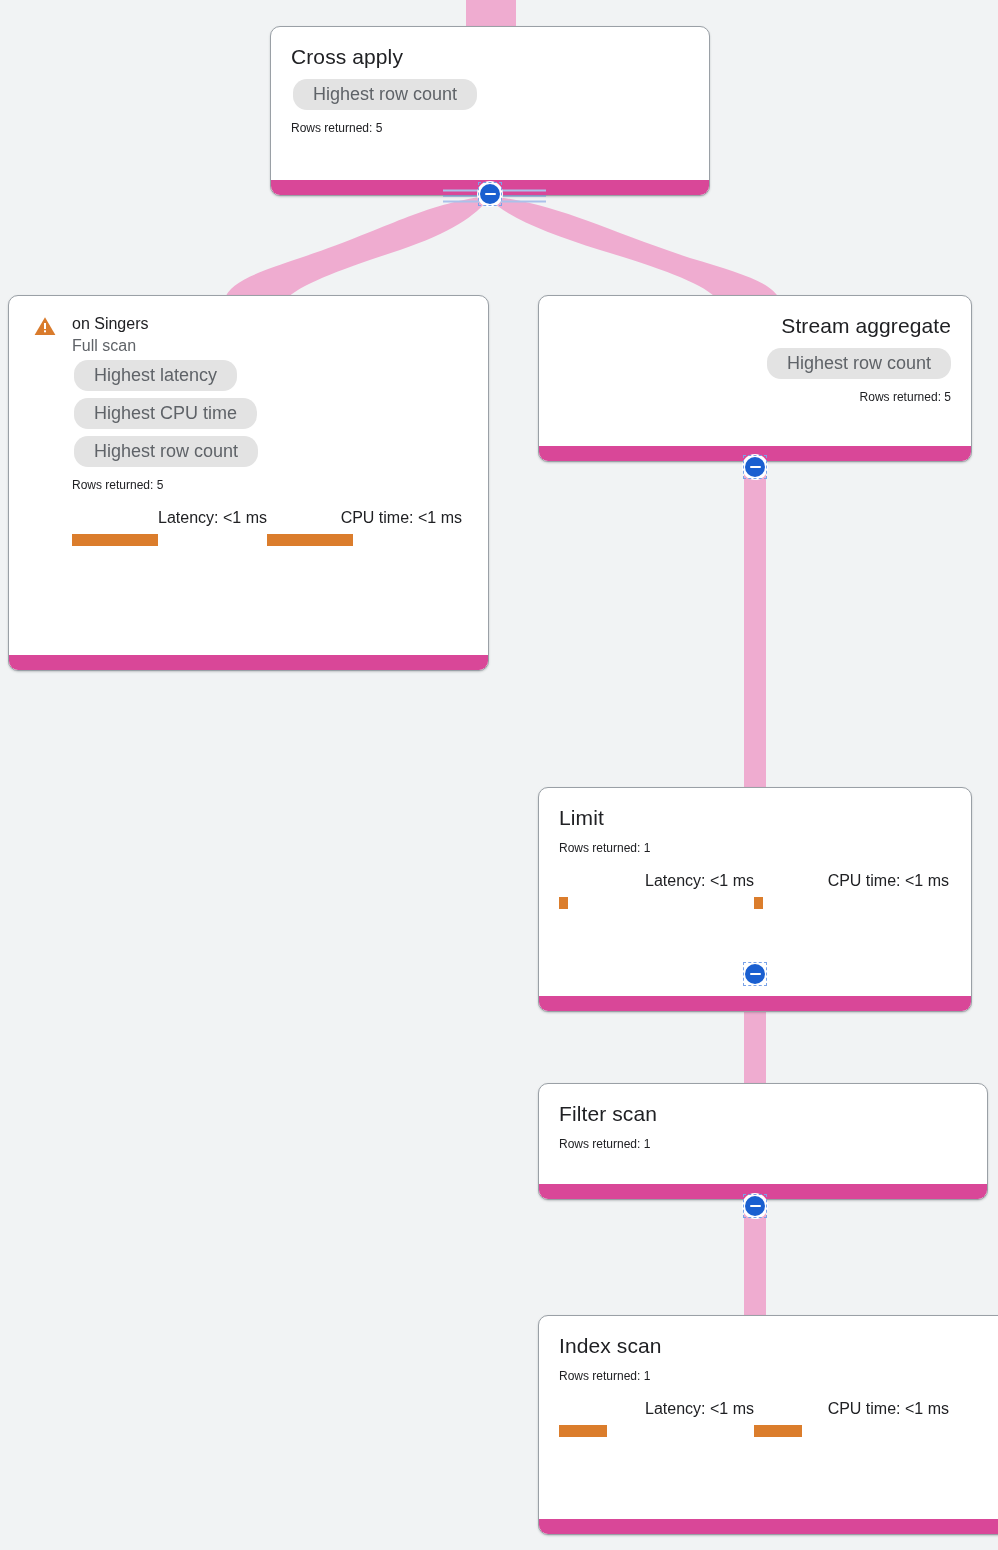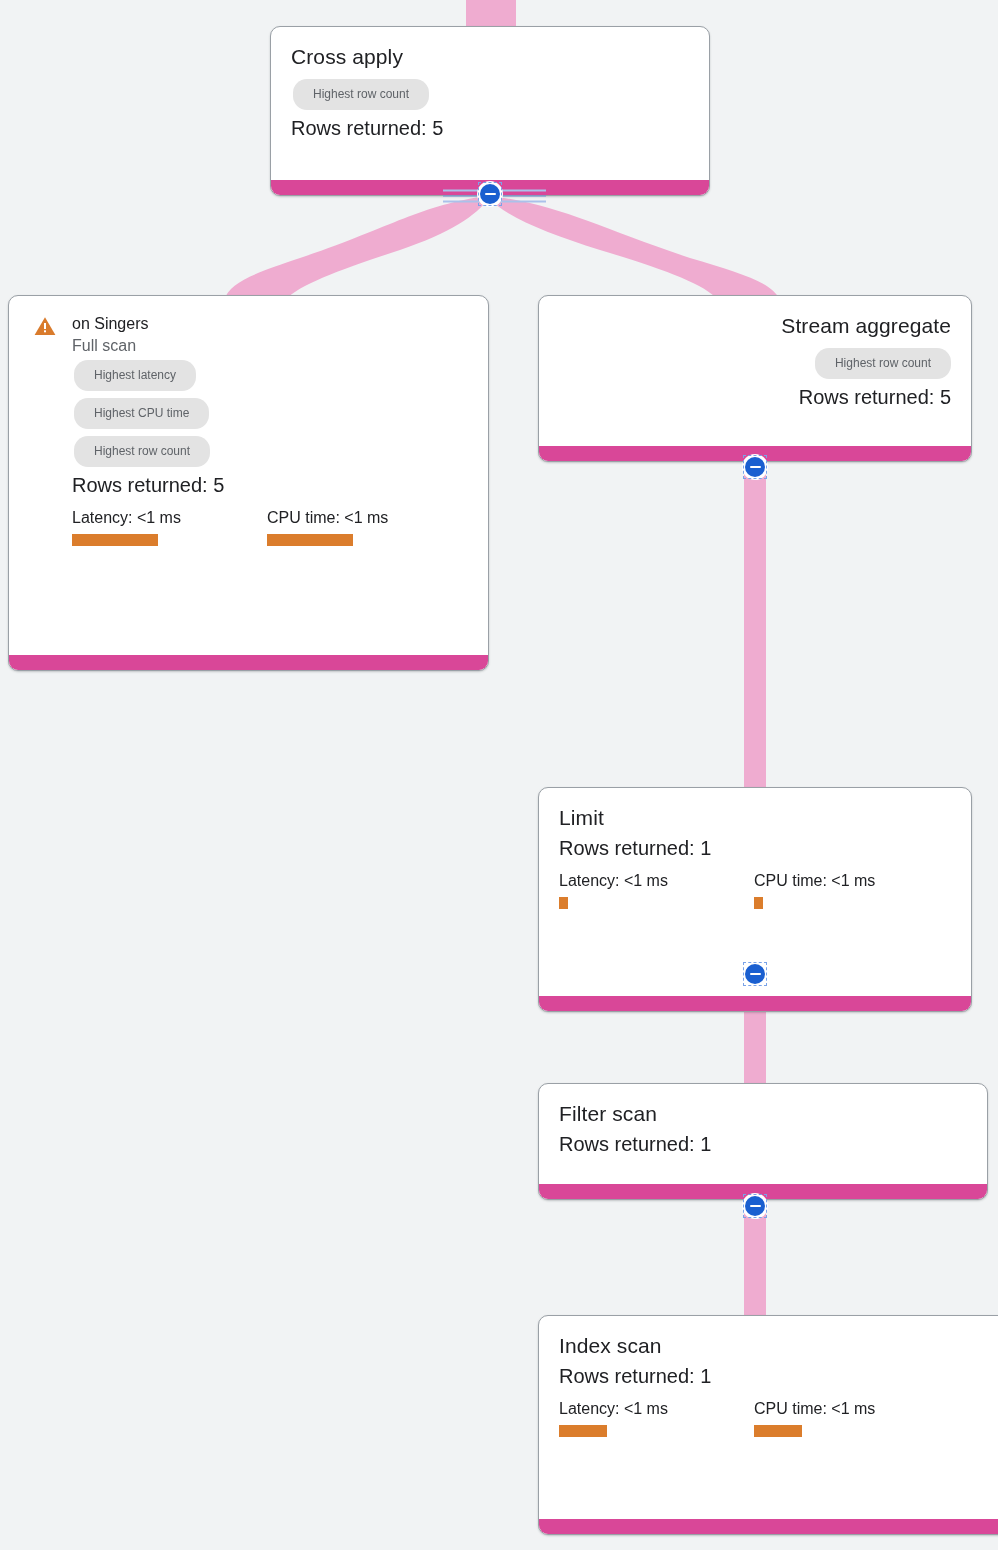--- a/index.html
+++ b/index.html
@@ -85,45 +85,46 @@
   }
   .node-sub.muted {
     color: #5f6368;
   }
 
   .chip {
     display: inline-block;
     background: #e3e3e3;
     color: #5f6368;
     border-radius: 14px;
-    font-size: 12px;
+    font-size: 18px;
     line-height: 20px;
     padding: 5px 20px 6px 20px;
     margin: 3px 0 4px 0;
     white-space: nowrap;
   }
   .chip-row {
     display: block;
     margin-left: 0;
   }
   .chip-indent {
     margin-left: 2px;
   }
 
   .rows-line {
-    font-size: 20px;
+    font-size: 12px;
     line-height: 22px;
     color: #202124;
     margin-top: 3px;
     white-space: nowrap;
   }
 
   .metrics {
     display: flex;
     margin-top: 12px;
+    text-align: right;
   }
   .metric {
     width: 195px;
   }
   .metric-label {
     font-size: 16px;
     line-height: 20px;
     color: #202124;
     white-space: nowrap;
   }

